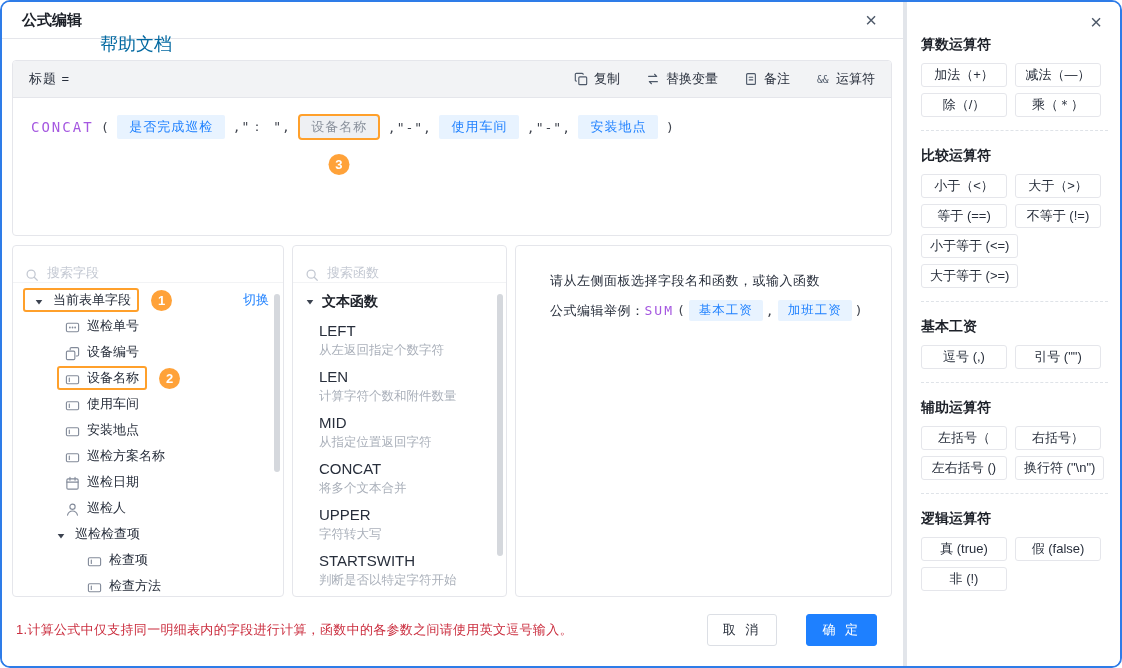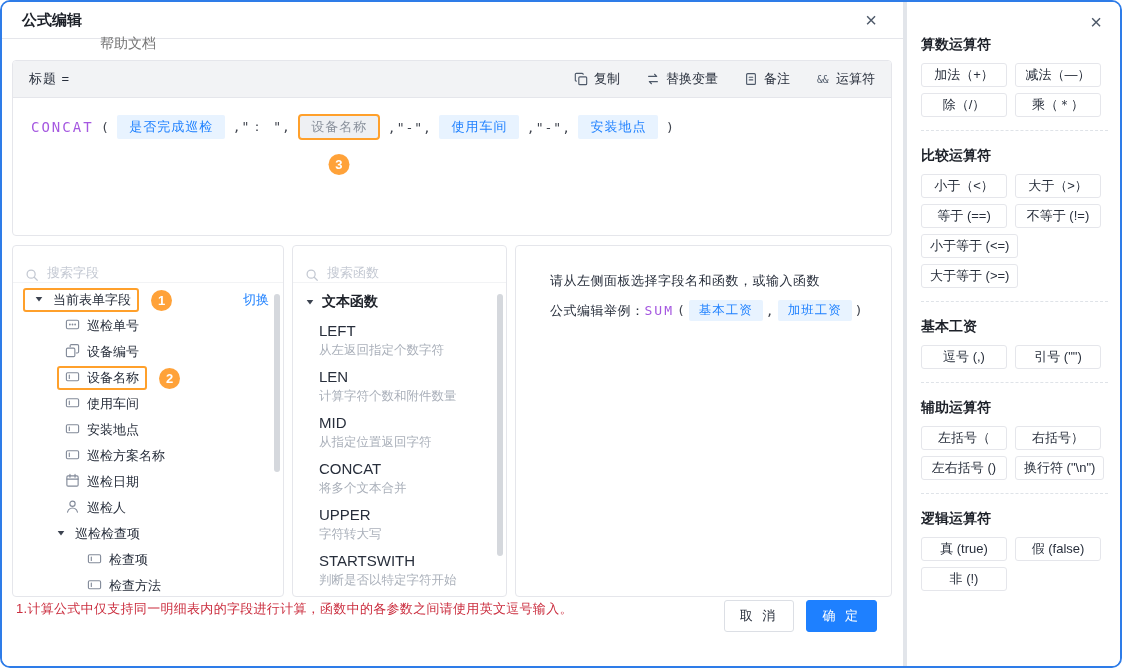--- a/index.html
+++ b/index.html
@@ -4,21 +4,21 @@
 <style>
   * { margin:0; padding:0; box-sizing:border-box; }
   html,body { width:1122px; height:668px; background:#fff; font-family:"Liberation Sans","DejaVu Sans",sans-serif; }
   .canvas { position:absolute; left:0; top:0; width:1122px; height:668px;
             border:2px solid #2e7ce8; border-radius:10px; overflow:hidden; display:flex; background:#fff; }
 
   
   .dialog { position:relative; width:901px; background:#fff; flex:none; }
   .dlg-header { height:37px; border-bottom:1px solid #e5e6eb; display:flex; align-items:center; padding:0 20px; }
   .dlg-title { font-size:15px; font-weight:bold; color:#1d2129; }
-  .dlg-help { font-size:14px; color:#737373; margin-left:18px; cursor:pointer; text-decoration:none;margin-top:48px; }
+  .dlg-help { font-size:18px; color:#0369a1; margin-left:18px; cursor:pointer; text-decoration:none;margin-top:48px; }
   .dlg-close { margin-left:auto; font-size:20px; color:#4e5969; cursor:pointer; line-height:1; margin-right:6px; }
 
   
   .fx-box { position:absolute; left:10px; right:11px; top:58px; height:176px;
             border:1px solid #e5e6eb; border-radius:4px; overflow:visible; }
   .fx-header { height:37px; background:#f2f3f5; border-bottom:1px solid #e5e6eb; border-radius:4px 4px 0 0;
                display:flex; align-items:center; padding:0 16px; }
   .fx-target { font-size:13px; color:#272e3b; letter-spacing:1px; }
   .fx-actions { margin-left:auto; display:flex; gap:26px; }
   .fx-action { display:inline-flex; align-items:center; gap:5px; font-size:13px; color:#272e3b; cursor:pointer; }
@@ -43,42 +43,42 @@
   .panel-preview { flex:1; }
   .panel-search { height:37px; display:flex; align-items:flex-end; gap:8px; padding:0 12px; border-bottom:1px solid #f2f3f5; cursor:text; }
   .placeholder { font-size:13px; color:#c3c8d2; }
   .scroll-thumb { position:absolute; right:3px; width:6px; border-radius:3px; background:#d5d8dd; }
   .thumb-fields { top:48px; height:178px; }
   .thumb-funcs { top:48px; height:262px; }
 
   
   .tree { padding-top:4px; }
   .tree-row { height:26px; display:flex; align-items:center; font-size:13px; color:#272e3b; cursor:pointer; }
-  .tree-box { display:inline-flex; align-items:flex-start; gap:7px; border:2px solid transparent; padding:1px 6px; border-radius:3px; }
+  .tree-box { display:inline-flex; align-items:flex-end; gap:7px; border:2px solid transparent; padding:1px 6px; border-radius:3px; }
   .tree-box.on { border-color:#ffa02b; }
   .tree-icon { display:inline-flex; width:15px; height:15px; align-items:center; justify-content:center; color:#828a99; flex:none; }
   .tree-row .badge { margin-left:12px; }
   .tree-action { margin-left:auto; margin-right:14px; color:#1e80ff; font-size:13px; cursor:pointer; }
 
   
   .func-list { padding-top:6px; }
   .func-group { display:flex; align-items:center; gap:7px; padding:4px 0 6px 12px; font-size:14px; font-weight:bold; color:#1d2129; }
   .func-item { padding:5px 0 5px 26px; cursor:pointer; }
   .func-name { font-size:15px; color:#272e3b; line-height:18px; }
   .func-desc { font-size:12.5px; color:#aab0ba; line-height:15px; margin-top:3px; }
 
   
   .panel-preview { padding:24px 0 0 34px; }
   .hint { font-size:13px; color:#272e3b; line-height:22px; letter-spacing:.5px; }
   .example { margin-top:8px; display:flex; align-items:center; font-size:13px; color:#272e3b; letter-spacing:.5px; }
   .example .t-func { font-size:13px; }
   .example .t-field { font-size:12.5px; padding:2px 10px; }
 
   
-  .dlg-footer { position:absolute; left:0; right:0; bottom:0; height:66px; display:flex; align-items:flex-start; padding:0 26px 6px 14px; }
+  .dlg-footer { position:absolute; left:0; right:0; bottom:0; height:66px; display:flex; align-items:center; padding:0 26px 6px 14px;gap:17px; }
   .footer-note { font-size:13px; color:#cb2e3f; flex:1; letter-spacing:.3px; }
   .btn { height:32px; padding:0 15px; border-radius:3px; font-size:13px; cursor:pointer; letter-spacing:3px; }
   .btn.ghost { background:#fff; border:1px solid #dcdfe5; color:#272e3b; margin-right:12px; }
   .btn.primary { background:#1e80ff; border:1px solid #1e80ff; color:#fff; }
 
   
   .divider { width:4px; background:#e2e5ea; flex:none; }
 
   
   .sidebar { flex:1; position:relative; background:#fff; padding:34px 12px 0 14px; }

